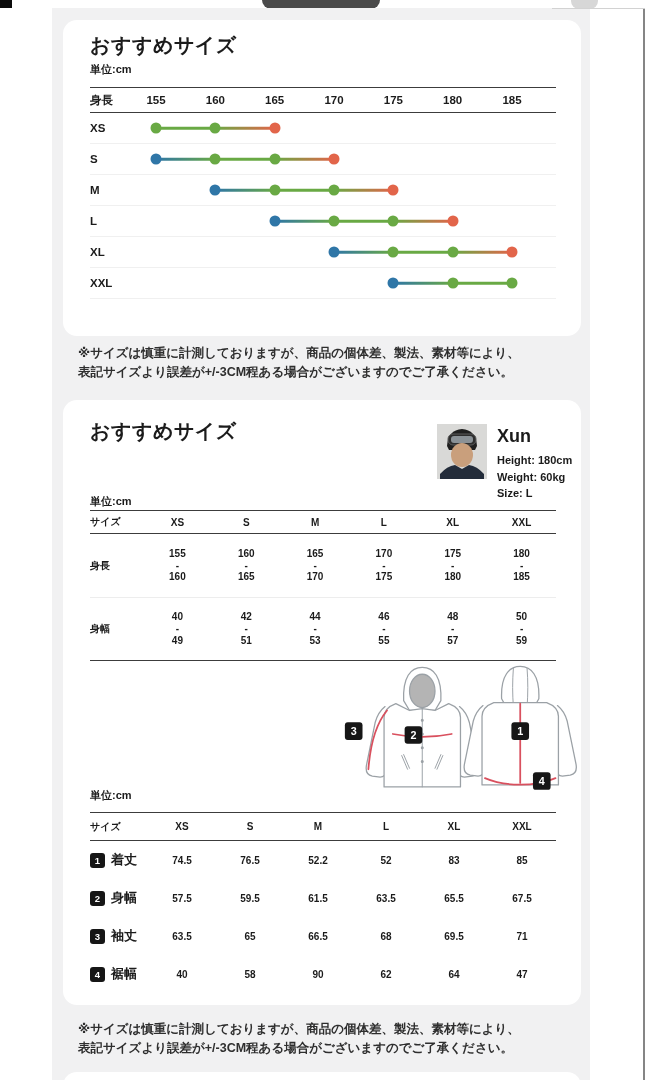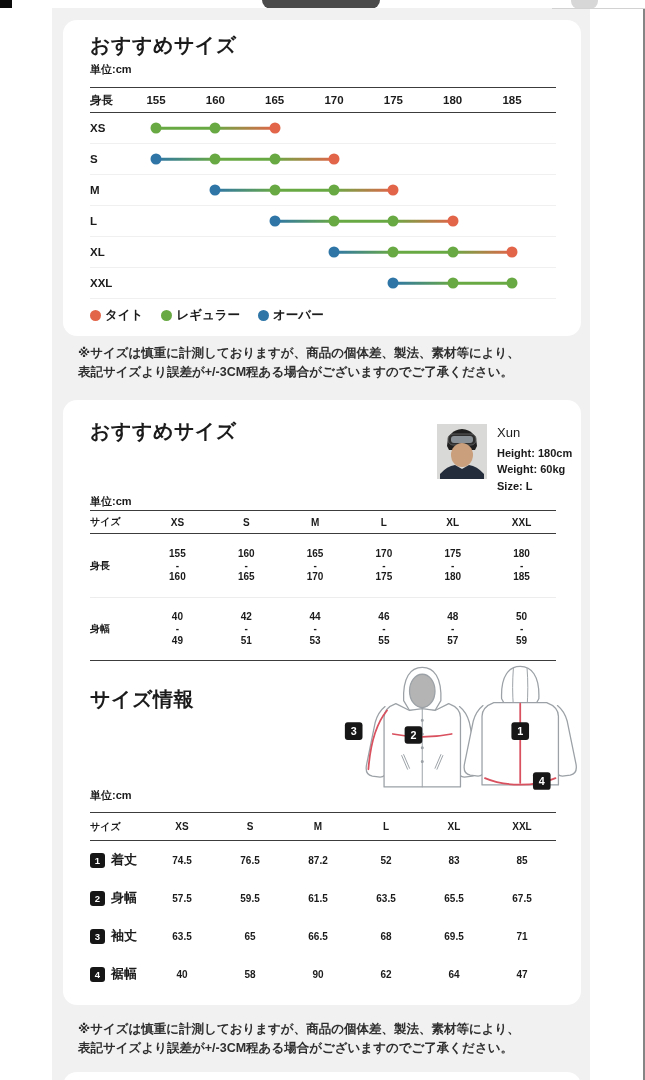--- a/index.html
+++ b/index.html
@@ -41,21 +41,21 @@
   .legend-dot{width:11px;height:11px;border-radius:50%;display:inline-block;}
 
   .disclaimer{position:absolute;left:26px;width:488px;margin:0;font-size:12.5px;font-weight:700;
     line-height:1.55;color:#2e2e2e;}
   .disc1{top:336px;}
   .disc2{top:1012px;}
 
   
   .model-photo{position:absolute;left:374px;top:24px;width:50px;height:55px;}
   .model-info{position:absolute;left:434px;top:23px;font-size:11px;font-weight:700;line-height:1.5;}
-  .model-name{font-size:13px;font-weight:400;margin-bottom:2px;}
+  .model-name{font-size:18px;font-weight:700;margin-bottom:2px;}
 
   .table{position:absolute;left:27px;right:25px;}
   .t-row{display:grid;grid-template-columns:53px repeat(6,1fr);align-items:center;box-sizing:border-box;}
   .t-head{height:24px;border-top:1.5px solid #3c3c3c;border-bottom:1.5px solid #3c3c3c;}
   .t-cell{font-size:10px;font-weight:700;text-align:center;}
   .t-cell.first{text-align:left;}
   .rec-table{top:110px;}
   .range-row0{height:64px;border-bottom:1px solid #ededed;}
   .range-row1{height:62.5px;border-bottom:1.5px solid #3c3c3c;}
   .range-cell{line-height:1.18;}
@@ -159,34 +159,20 @@
             <span class="row-label">XXL</span>
             <div class="plot">
               <div class="seg" style="left: 66.6667%; width: 16.6667%; background: linear-gradient(90deg, rgb(47, 118, 167), rgb(105, 169, 68));"></div>
               <div class="seg" style="left: 83.3333%; width: 16.6667%; background: linear-gradient(90deg, rgb(105, 169, 68), rgb(105, 169, 68));"></div>
               <div class="dot" style="left: 66.6667%; background: rgb(47, 118, 167);"></div>
               <div class="dot" style="left: 83.3333%; background: rgb(105, 169, 68);"></div>
               <div class="dot" style="left: 100%; background: rgb(105, 169, 68);"></div>
             </div>
           </div>
         </div>
-      <div class="legend" id="chart-legend">
-          <span class="legend-item">
-            <span class="legend-dot" style="background: rgb(226, 101, 74);"></span>
-            <span>タイト</span>
-          </span>
-          <span class="legend-item">
-            <span class="legend-dot" style="background: rgb(105, 169, 68);"></span>
-            <span>レギュラー</span>
-          </span>
-          <span class="legend-item">
-            <span class="legend-dot" style="background: rgb(47, 118, 167);"></span>
-            <span>オーバー</span>
-          </span>
-        </div>
     </section>
 
     <p class="disclaimer disc1"><span>※サイズは慎重に計測しておりますが、商品の個体差、製法、素材等により、</span><br><span>表記サイズより誤差が+/-3CM程ある場合がございますのでご了承ください。</span></p>
 
     <section class="card card2">
       <h2 class="card-title" style="top:18px">おすすめサイズ</h2>
 
       <svg class="model-photo" viewBox="0 0 50 55" xmlns="http://www.w3.org/2000/svg">
         <rect x="0" y="0" width="50" height="55" fill="#d9d9d7"></rect>
         <path d="M10,22 Q11,6 25,5 Q39,6 40,22 L38,26 L12,26 Z" fill="#1f1f1f"></path>
@@ -226,21 +212,20 @@
             <span class="t-cell first">身幅</span>
             <span class="t-cell range-cell">40<br>-<br>49</span>
             <span class="t-cell range-cell">42<br>-<br>51</span>
             <span class="t-cell range-cell">44<br>-<br>53</span>
             <span class="t-cell range-cell">46<br>-<br>55</span>
             <span class="t-cell range-cell">48<br>-<br>57</span>
             <span class="t-cell range-cell">50<br>-<br>59</span>
           </div>
         </div>
 
-      <h2 class="card-title sizeinfo-title">サイズ情報</h2>
 
       <svg class="jackets" width="240" height="148" viewBox="0 0 245 148" xmlns="http://www.w3.org/2000/svg">
         <g stroke="#9ba1a6" stroke-width="1.3" fill="#ffffff" stroke-linejoin="round" stroke-linecap="round">
 
           <path d="M66,40 C65,16 73,6 85,6 C97,6 105,16 104,40 L98,50 L72,50 Z"></path>
           <ellipse cx="85" cy="30" rx="13" ry="17" fill="#b4b4b4"></ellipse>
           <path d="M47,46 C42,50 39,55 37,62 L28,106 C27,112 29,116 34,117 L42,118 C46,118 48,115 49,110 L54,78"></path>
           <path d="M123,46 C128,50 131,55 133,62 L142,106 C143,112 141,116 136,117 L128,118 C124,118 122,115 121,110 L116,78"></path>
           <path d="M58,43 L72,50 L85,48 L98,50 L112,43 C120,46 124,51 124,57 L124,128 L46,128 L46,57 C46,51 50,46 58,43 Z"></path>
           <line x1="85" y1="48" x2="85" y2="128" stroke-width="1"></line>
@@ -286,21 +271,21 @@
             <span class="t-cell">XL</span>
             <span class="t-cell">XXL</span>
           </div>
           <div class="t-row info-row">
             <span class="info-label">
               <span class="badge">1</span>
               <span>着丈</span>
             </span>
             <span class="t-cell">74.5</span>
             <span class="t-cell">76.5</span>
-            <span class="t-cell">87.2</span>
+            <span class="t-cell">52.2</span>
             <span class="t-cell">52</span>
             <span class="t-cell">83</span>
             <span class="t-cell">85</span>
           </div>
           <div class="t-row info-row">
             <span class="info-label">
               <span class="badge">2</span>
               <span>身幅</span>
             </span>
             <span class="t-cell">57.5</span>

